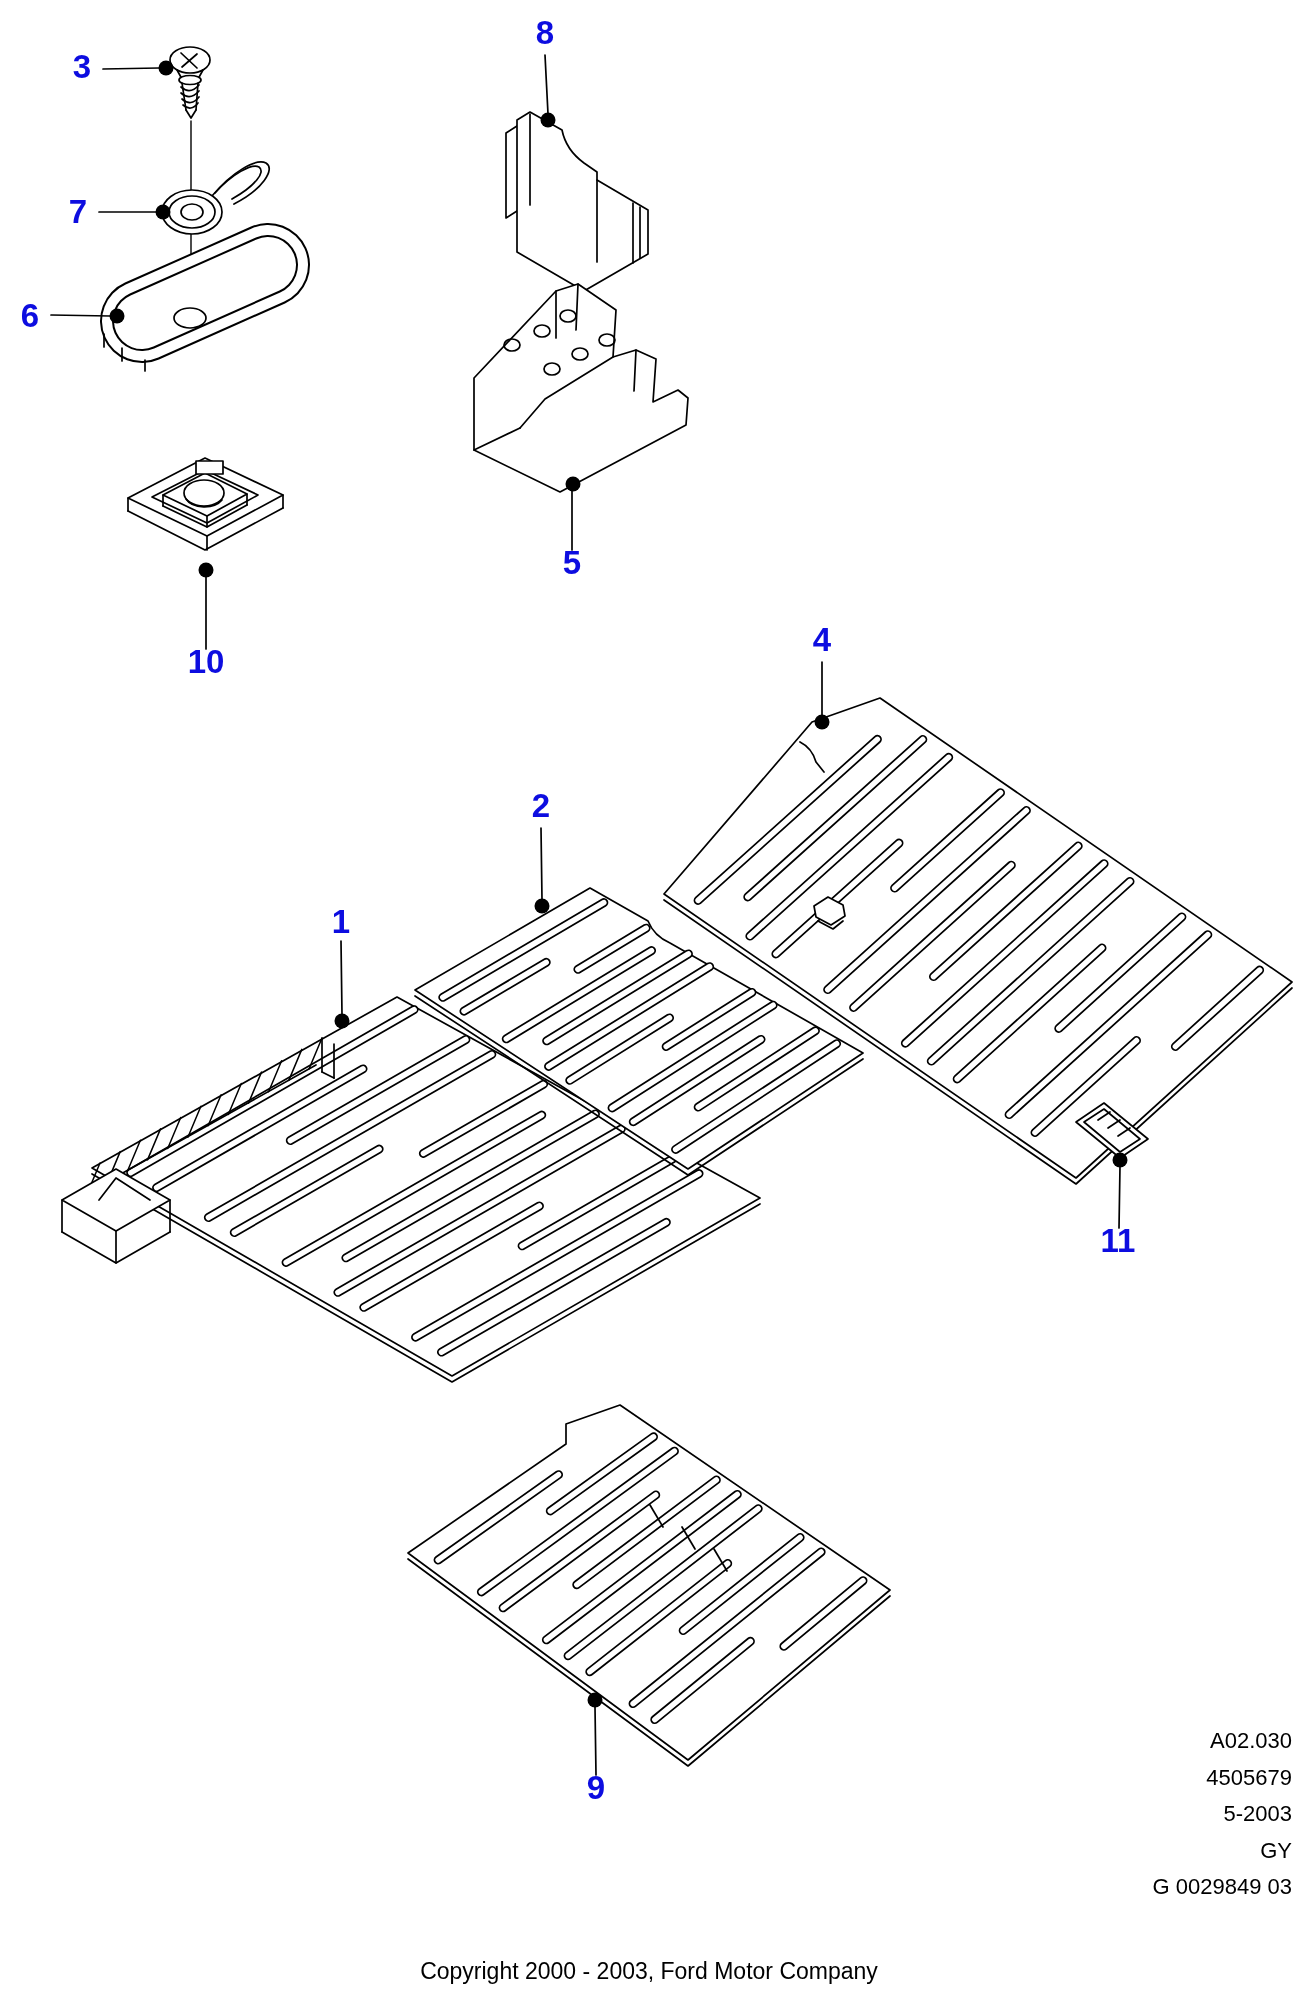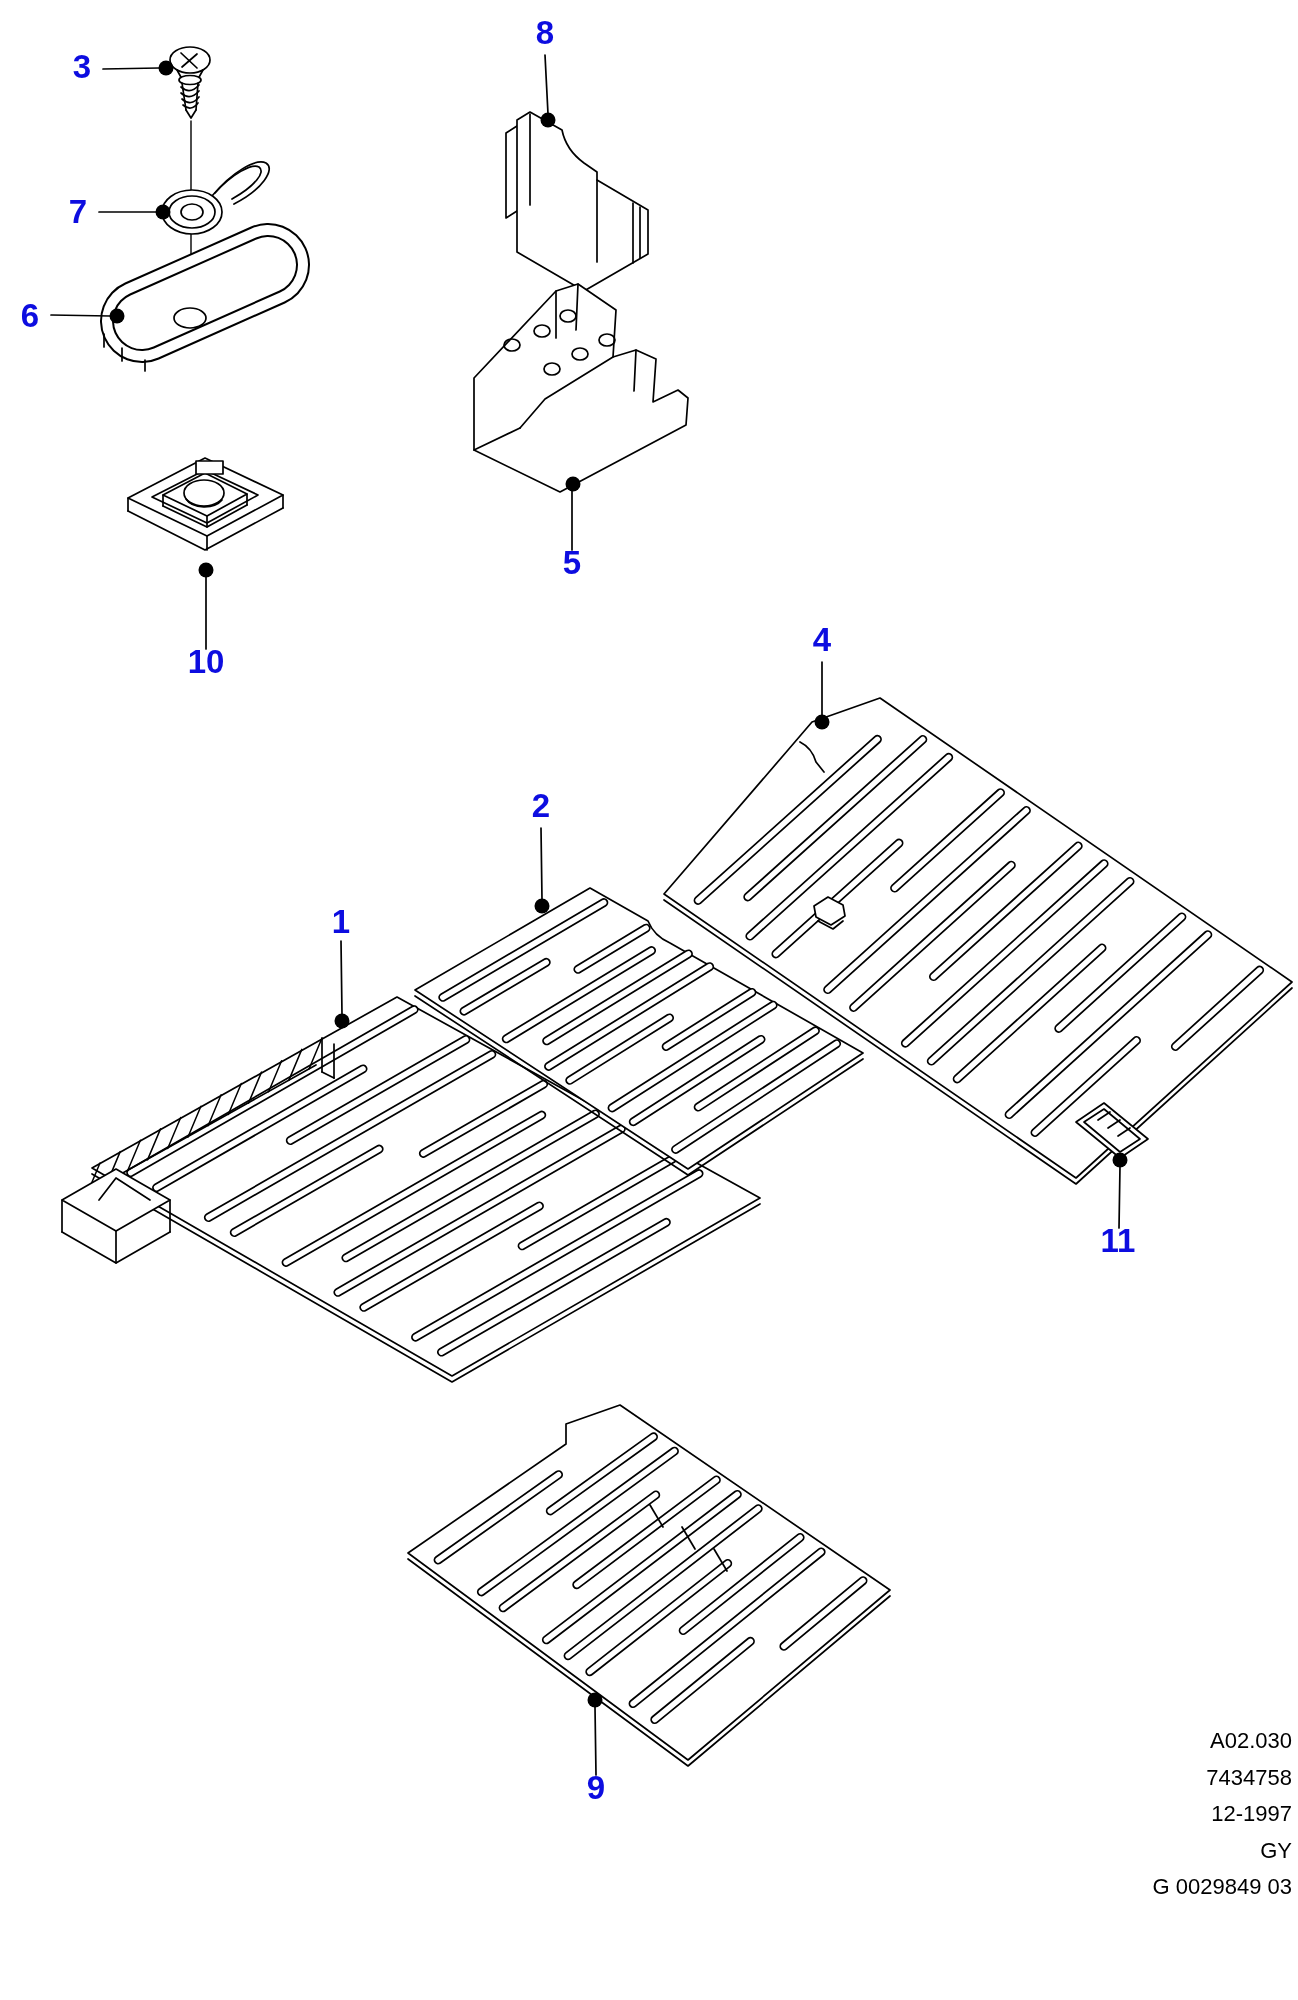--- a/index.html
+++ b/index.html
@@ -334,20 +334,21 @@
     <g>
       <line x1="1119" y1="1228" x2="1120" y2="1166"></line>
           <circle cx="1120" cy="1160" r="7.5" fill="#000" stroke="none"></circle>
       <text class="callout-num" x="1118" y="1252" text-anchor="middle" stroke="none" fill="#0d0de0">11</text>
     </g>
   </g>
 </svg>
 
 <div class="doc-info">
   <div>A02.030</div>
-  <div>7434758</div>
-  <div>12-1997</div>
+  <div>4505679</div>
+  <div>5-2003</div>
   <div>GY</div>
   <div>G 0029849 03</div>
 </div>
 
+<div class="copyright">Copyright 2000 - 2003, Ford Motor Company</div>
 
 </div>
 
 </body></html>

